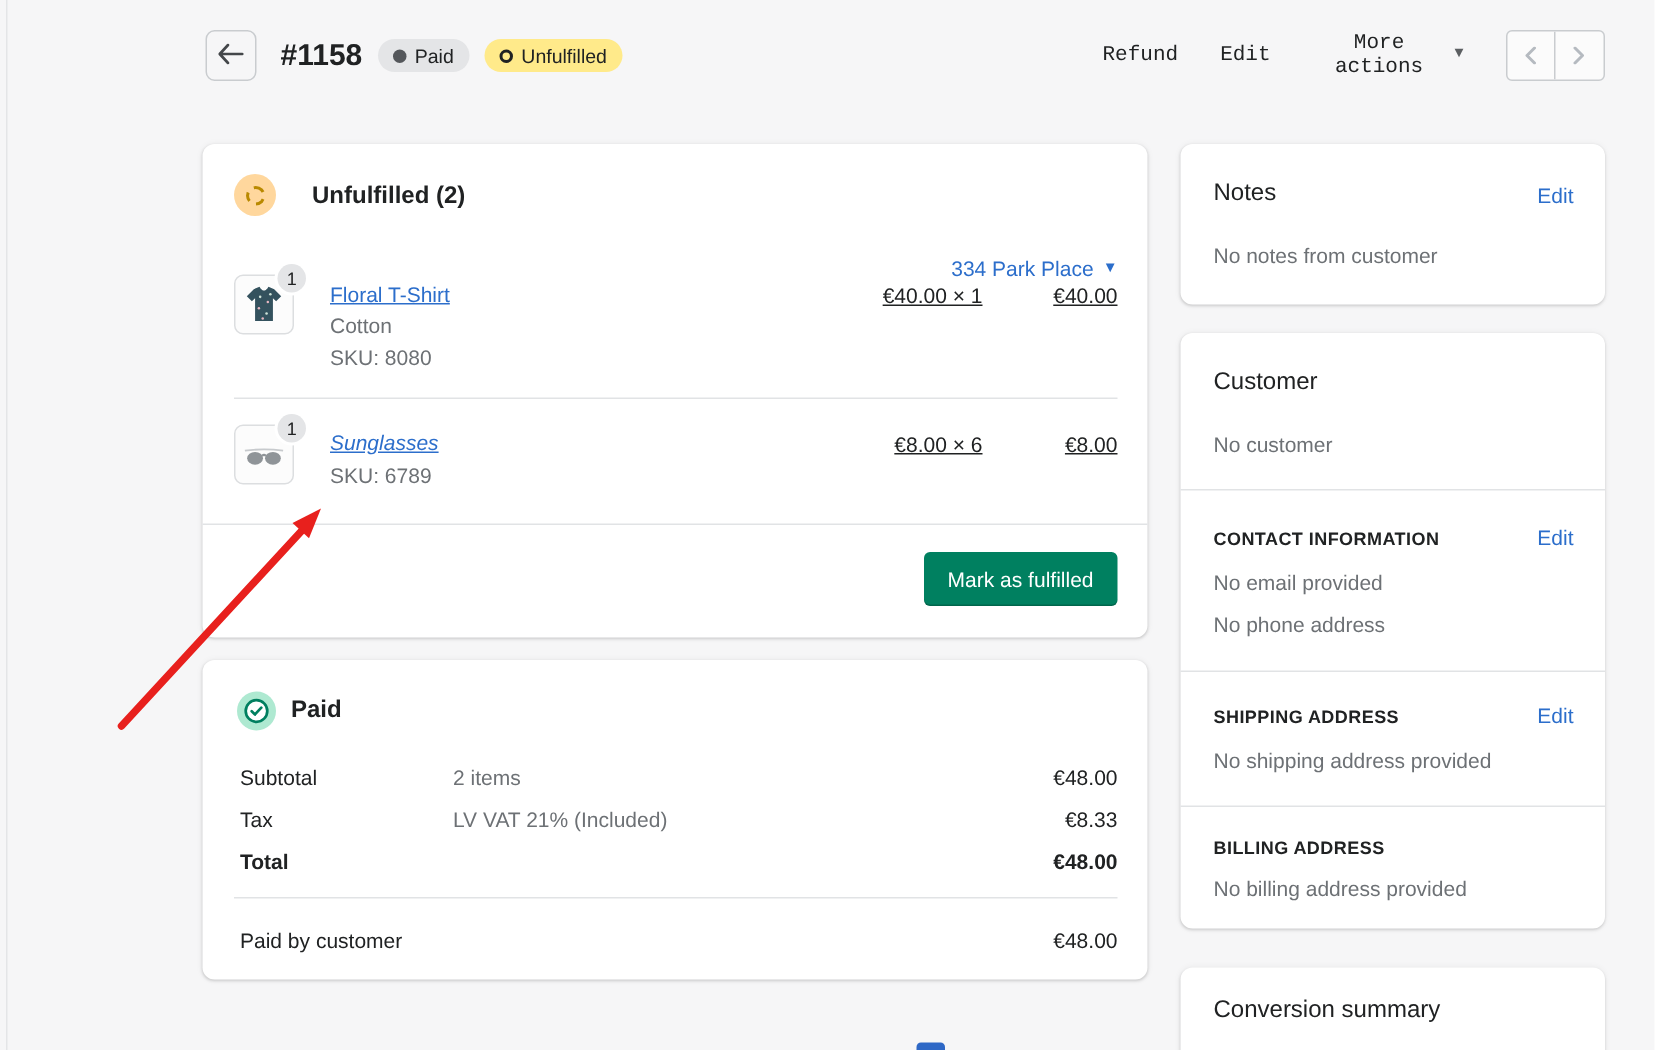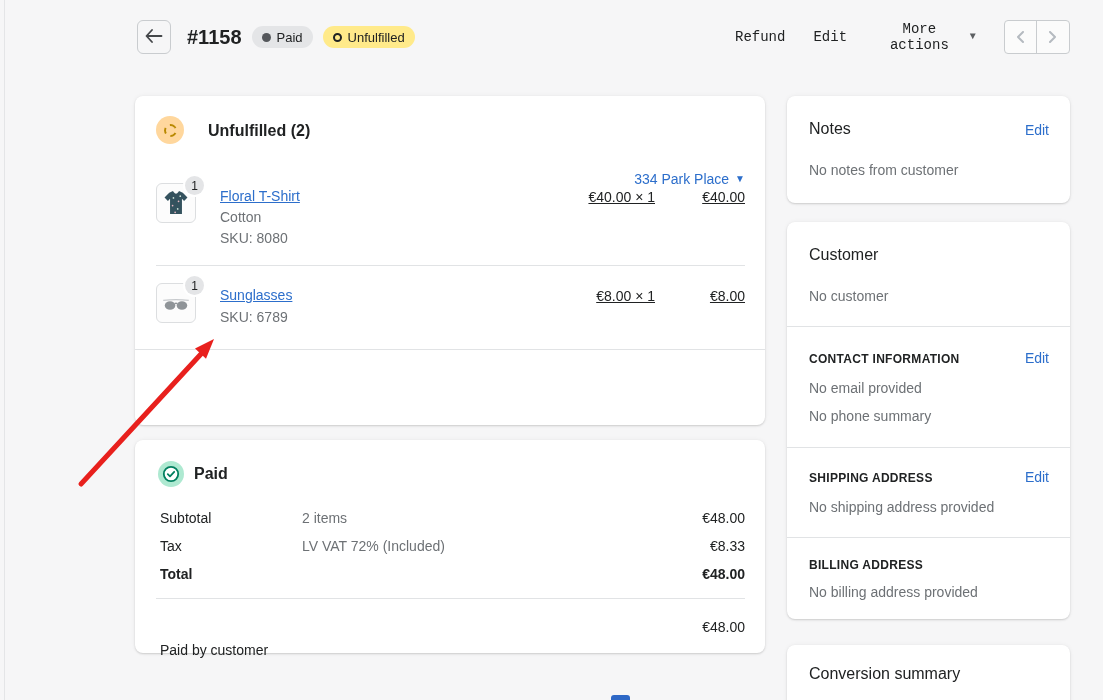--- a/index.html
+++ b/index.html
@@ -155,68 +155,69 @@
 
     <div class="thumb" style="left:21px;top:187px;">
       <svg width="34" height="34" viewBox="0 0 40 40">
         <path d="M5 17 Q20 15 35 17" stroke="#c7cacd" stroke-width="1.5" fill="none"></path>
         <ellipse cx="13" cy="23" rx="6.2" ry="5" fill="#8f9498"></ellipse>
         <ellipse cx="27" cy="23" rx="6.2" ry="5" fill="#8f9498"></ellipse>
         <path d="M18.5 21 Q20 19.5 21.5 21" stroke="#8f9498" stroke-width="1.6" fill="none"></path>
       </svg>
       <span class="qty">1</span>
     </div>
-    <a class="link u abs" style="left:85px;top:191px;">Sunglasses</a>
+    <a class="link u abs" style="left:85px;top:191px;font-style:italic;">Sunglasses</a>
     <span class="t14 muted abs" style="left:85px;top:213px;">SKU: 6789</span>
-    <span class="t14 abs right" style="right:110px;top:192px;">€8.00 × 1</span>
+    <span class="t14 abs right" style="right:110px;top:192px;">€8.00 × 6</span>
     <span class="t14 abs right" style="right:20px;top:192px;">€8.00</span>
 
     <div class="divider" style="left:0;right:0;top:253px;"></div>
+    <button class="green-btn" style="right:20px;top:272px;">Mark as fulfilled</button>
   </div>
 
   <div class="card" style="left:135px;top:440px;width:630px;height:213px;">
     <span class="check-icon">
       <svg width="18" height="18" viewBox="0 0 18 18">
           <circle cx="9" cy="9" r="7.2" fill="#fff" stroke="#007f5f" stroke-width="1.8"></circle>
           <path d="M5.8 9.2 L8 11.3 L12.2 6.8" stroke="#007f5f" stroke-width="1.8" fill="none" stroke-linecap="round" stroke-linejoin="round"></path>
         </svg>
     </span>
     <span class="card-title abs" style="left:59px;top:25px;">Paid</span>
 
     <span class="pay-label" style="top:70px;">Subtotal</span>
     <span class="pay-detail" style="top:70px;">2 items</span>
     <span class="pay-amount" style="top:70px;">€48.00</span>
 
     <span class="pay-label" style="top:98px;">Tax</span>
-    <span class="pay-detail" style="top:98px;">LV VAT 72% (Included)</span>
+    <span class="pay-detail" style="top:98px;">LV VAT 21% (Included)</span>
     <span class="pay-amount" style="top:98px;">€8.33</span>
 
     <span class="pay-label bold" style="top:126px;">Total</span>
     <span class="pay-amount bold" style="top:126px;">€48.00</span>
 
     <div class="divider" style="left:21px;right:20px;top:158px;"></div>
-    <span class="pay-label" style="top:179px;margin-top:23px;">Paid by customer</span>
+    <span class="pay-label" style="top:179px;">Paid by customer</span>
     <span class="pay-amount" style="top:179px;">€48.00</span>
   </div>
 
   <div class="card" style="left:787px;top:96px;width:283px;height:107px;">
     <span class="side-title" style="top:24px;">Notes</span>
     <a class="link side-edit" style="top:26px;">Edit</a>
     <span class="side-body" style="top:66px;">No notes from customer</span>
   </div>
 
   <div class="card" style="left:787px;top:222px;width:283px;height:397px;">
     <span class="side-title" style="top:24px;">Customer</span>
     <span class="side-body" style="top:66px;">No customer</span>
 
     <div class="divider" style="left:0;right:0;top:104px;"></div>
     <span class="side-heading" style="top:130px;">CONTACT INFORMATION</span>
     <a class="link side-edit" style="top:128px;">Edit</a>
     <span class="side-body" style="top:158px;">No email provided</span>
-    <span class="side-body" style="top:186px;">No phone summary</span>
+    <span class="side-body" style="top:186px;">No phone address</span>
 
     <div class="divider" style="left:0;right:0;top:225px;"></div>
     <span class="side-heading" style="top:249px;">SHIPPING ADDRESS</span>
     <a class="link side-edit" style="top:247px;">Edit</a>
     <span class="side-body" style="top:277px;">No shipping address provided</span>
 
     <div class="divider" style="left:0;right:0;top:315px;"></div>
     <span class="side-heading" style="top:336px;">BILLING ADDRESS</span>
     <span class="side-body" style="top:362px;">No billing address provided</span>
   </div>

